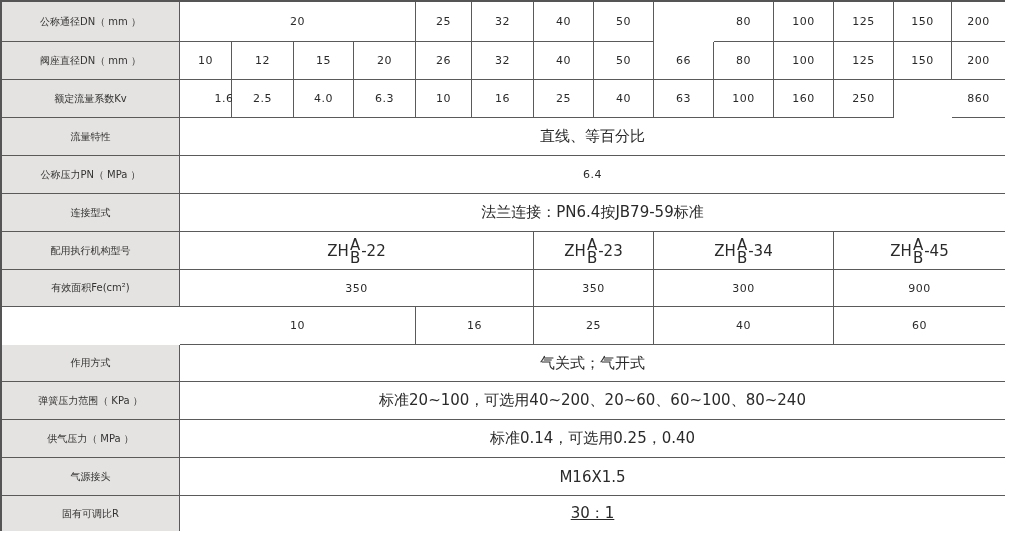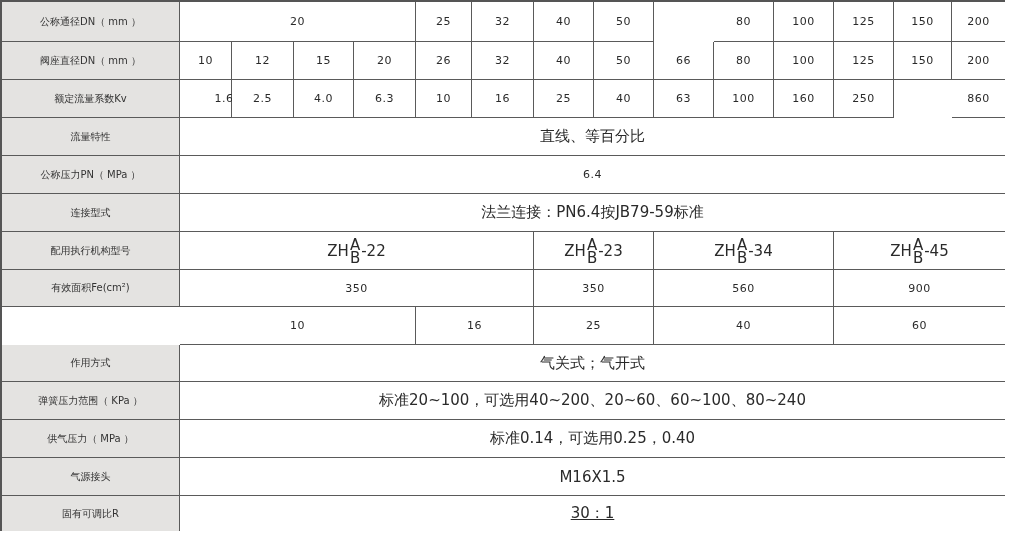--- a/index.html
+++ b/index.html
@@ -114,21 +114,21 @@
           <span>A</span>
           <span>B</span>
         </span>
       <span>-45</span>
     </span>
   </div>
 
   <div class="cell lbl" style="left:0;top:268px;width:178px;height:37px;">有效面积Fe(cm²)</div>
   <div class="cell num" style="left:178px;top:268px;width:354px;height:37px;">350</div>
   <div class="cell num" style="left:532px;top:268px;width:120px;height:37px;">350</div>
-  <div class="cell num" style="left:652px;top:268px;width:180px;height:37px;">560</div>
+  <div class="cell num" style="left:652px;top:268px;width:180px;height:37px;">300</div>
   <div class="cell num" style="left:832px;top:268px;width:171px;height:37px;border-right:none;">900</div>
 
   <div class="cell num" style="left:178px;top:305px;width:236px;height:38px;">10</div>
   <div class="cell num" style="left:414px;top:305px;width:118px;height:38px;">16</div>
   <div class="cell num" style="left:532px;top:305px;width:120px;height:38px;">25</div>
   <div class="cell num" style="left:652px;top:305px;width:180px;height:38px;">40</div>
   <div class="cell num" style="left:832px;top:305px;width:171px;height:38px;border-right:none;">60</div>
 
   <div class="cell lbl" style="left:0;top:343px;width:178px;height:37px;">作用方式</div>
   <div class="cell" style="left:178px;top:343px;width:825px;height:37px;border-right:none;">气关式；气开式</div>

